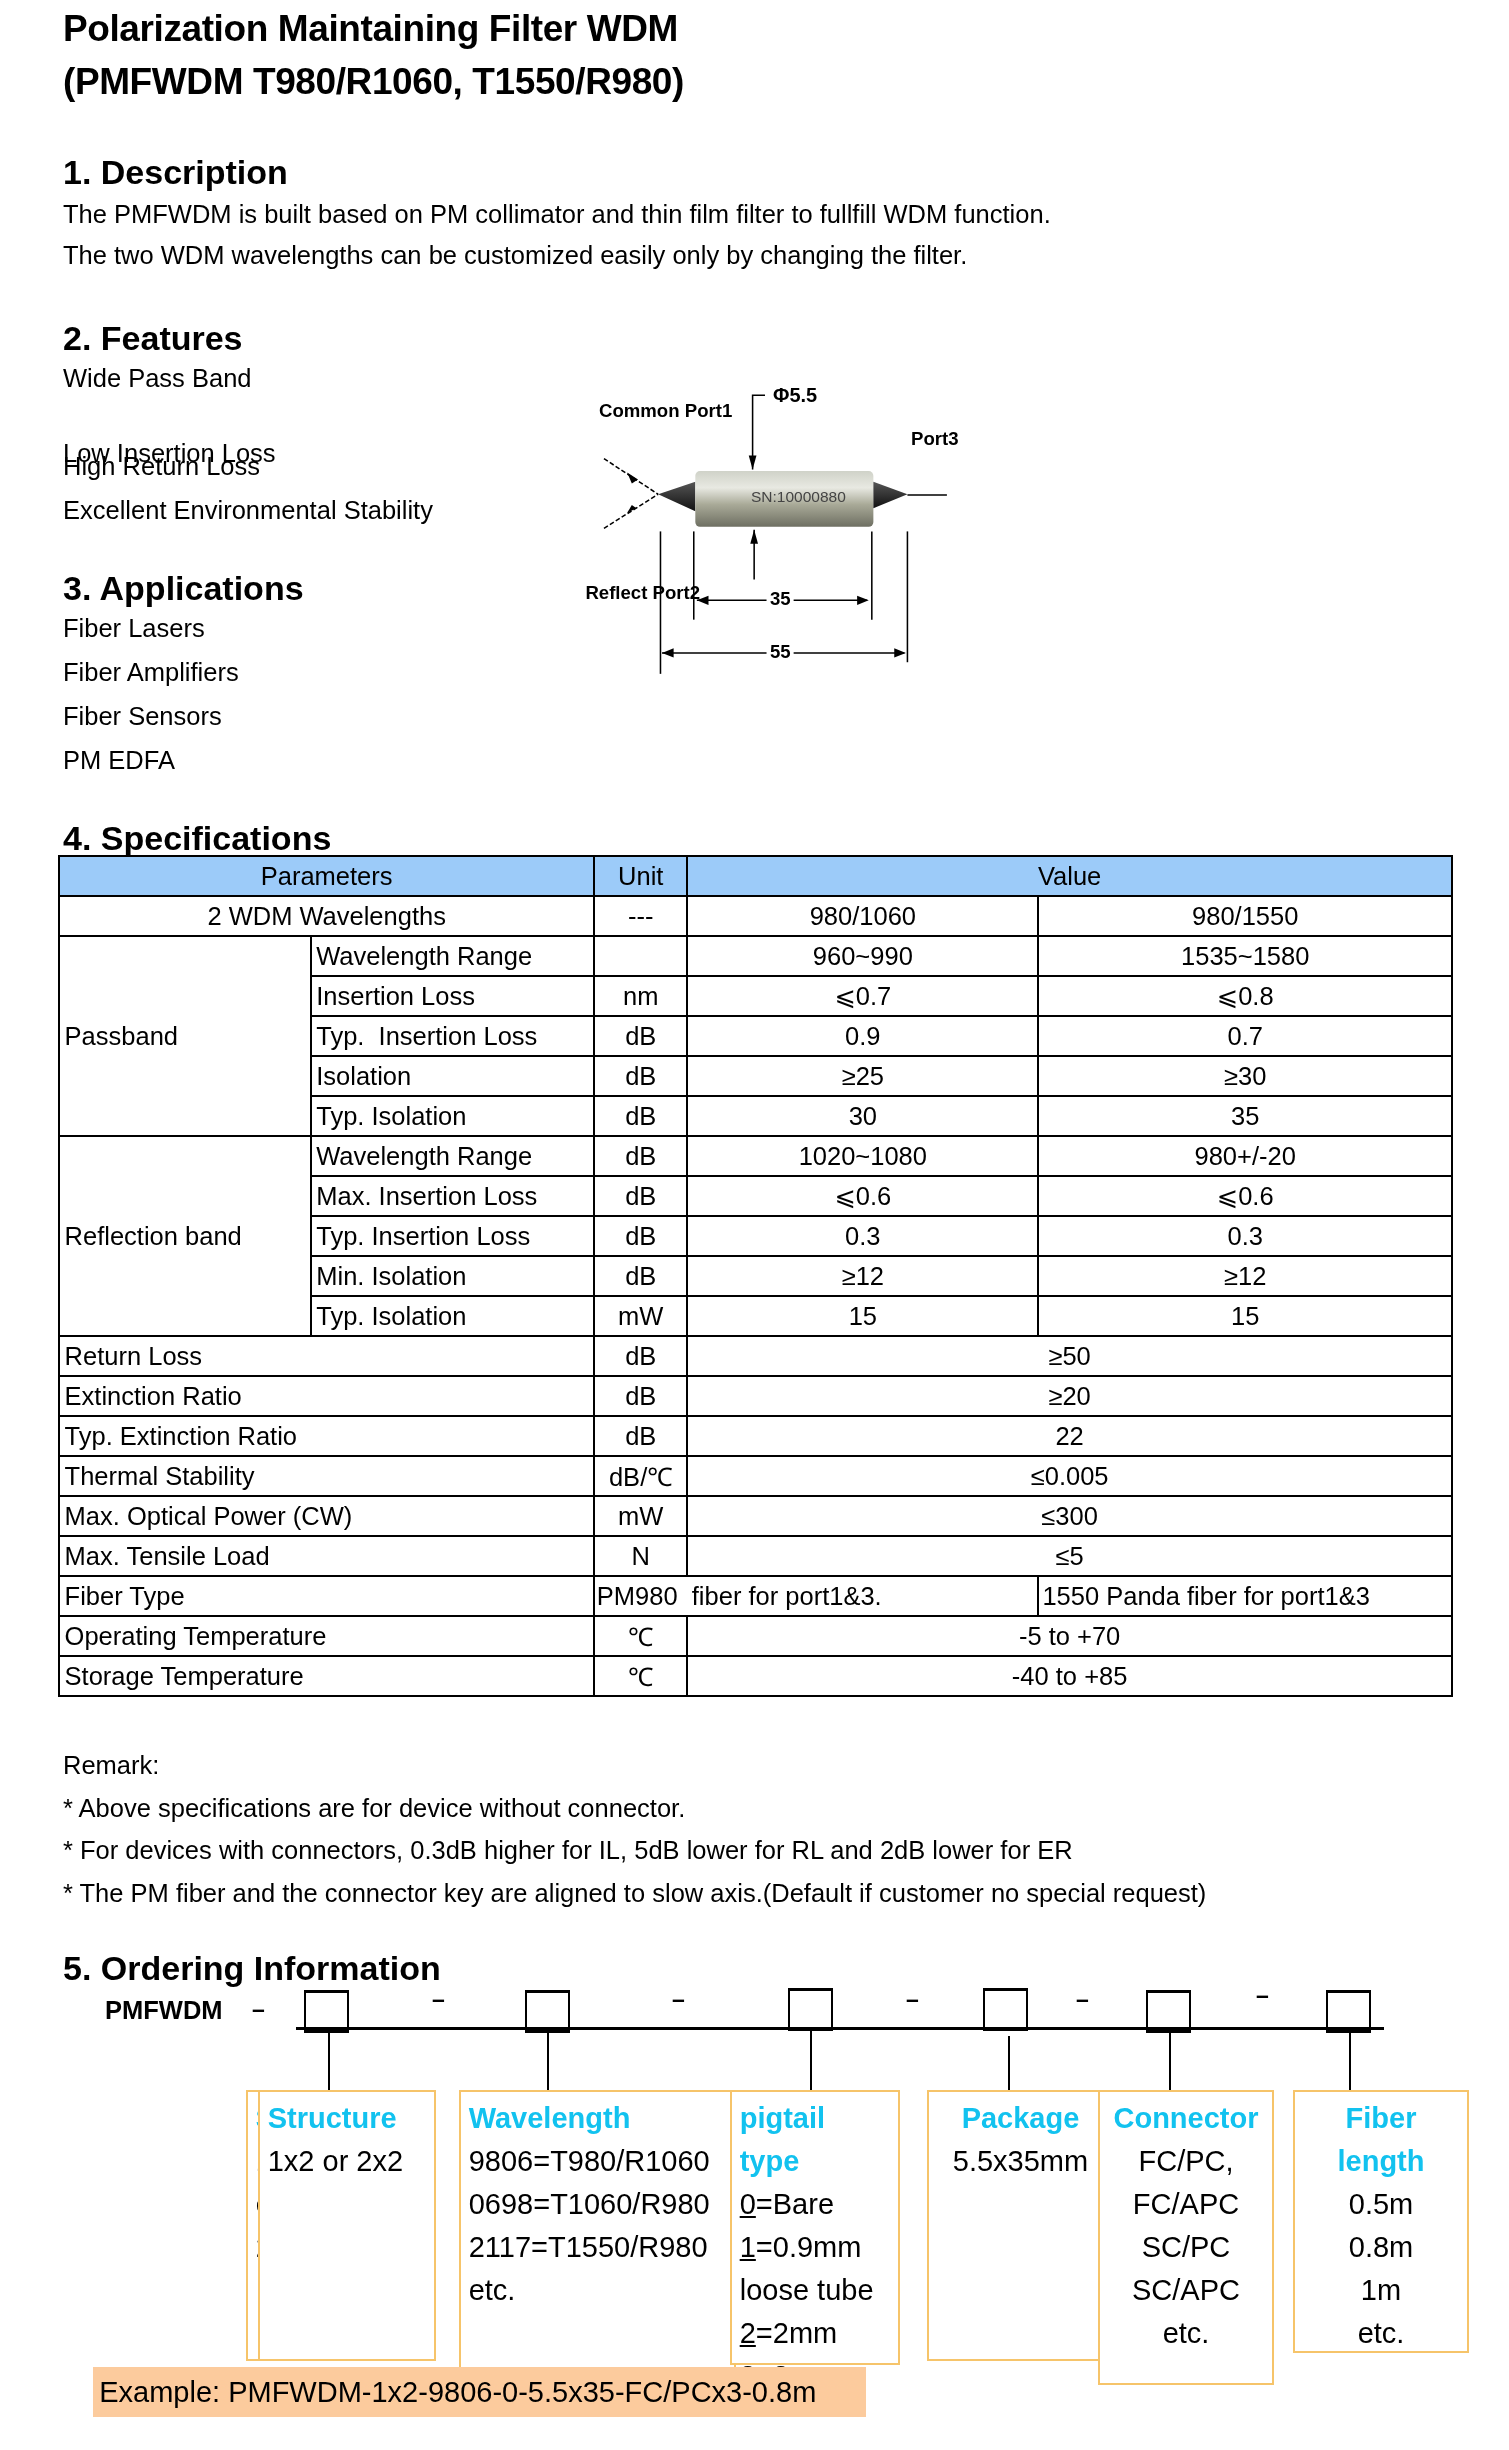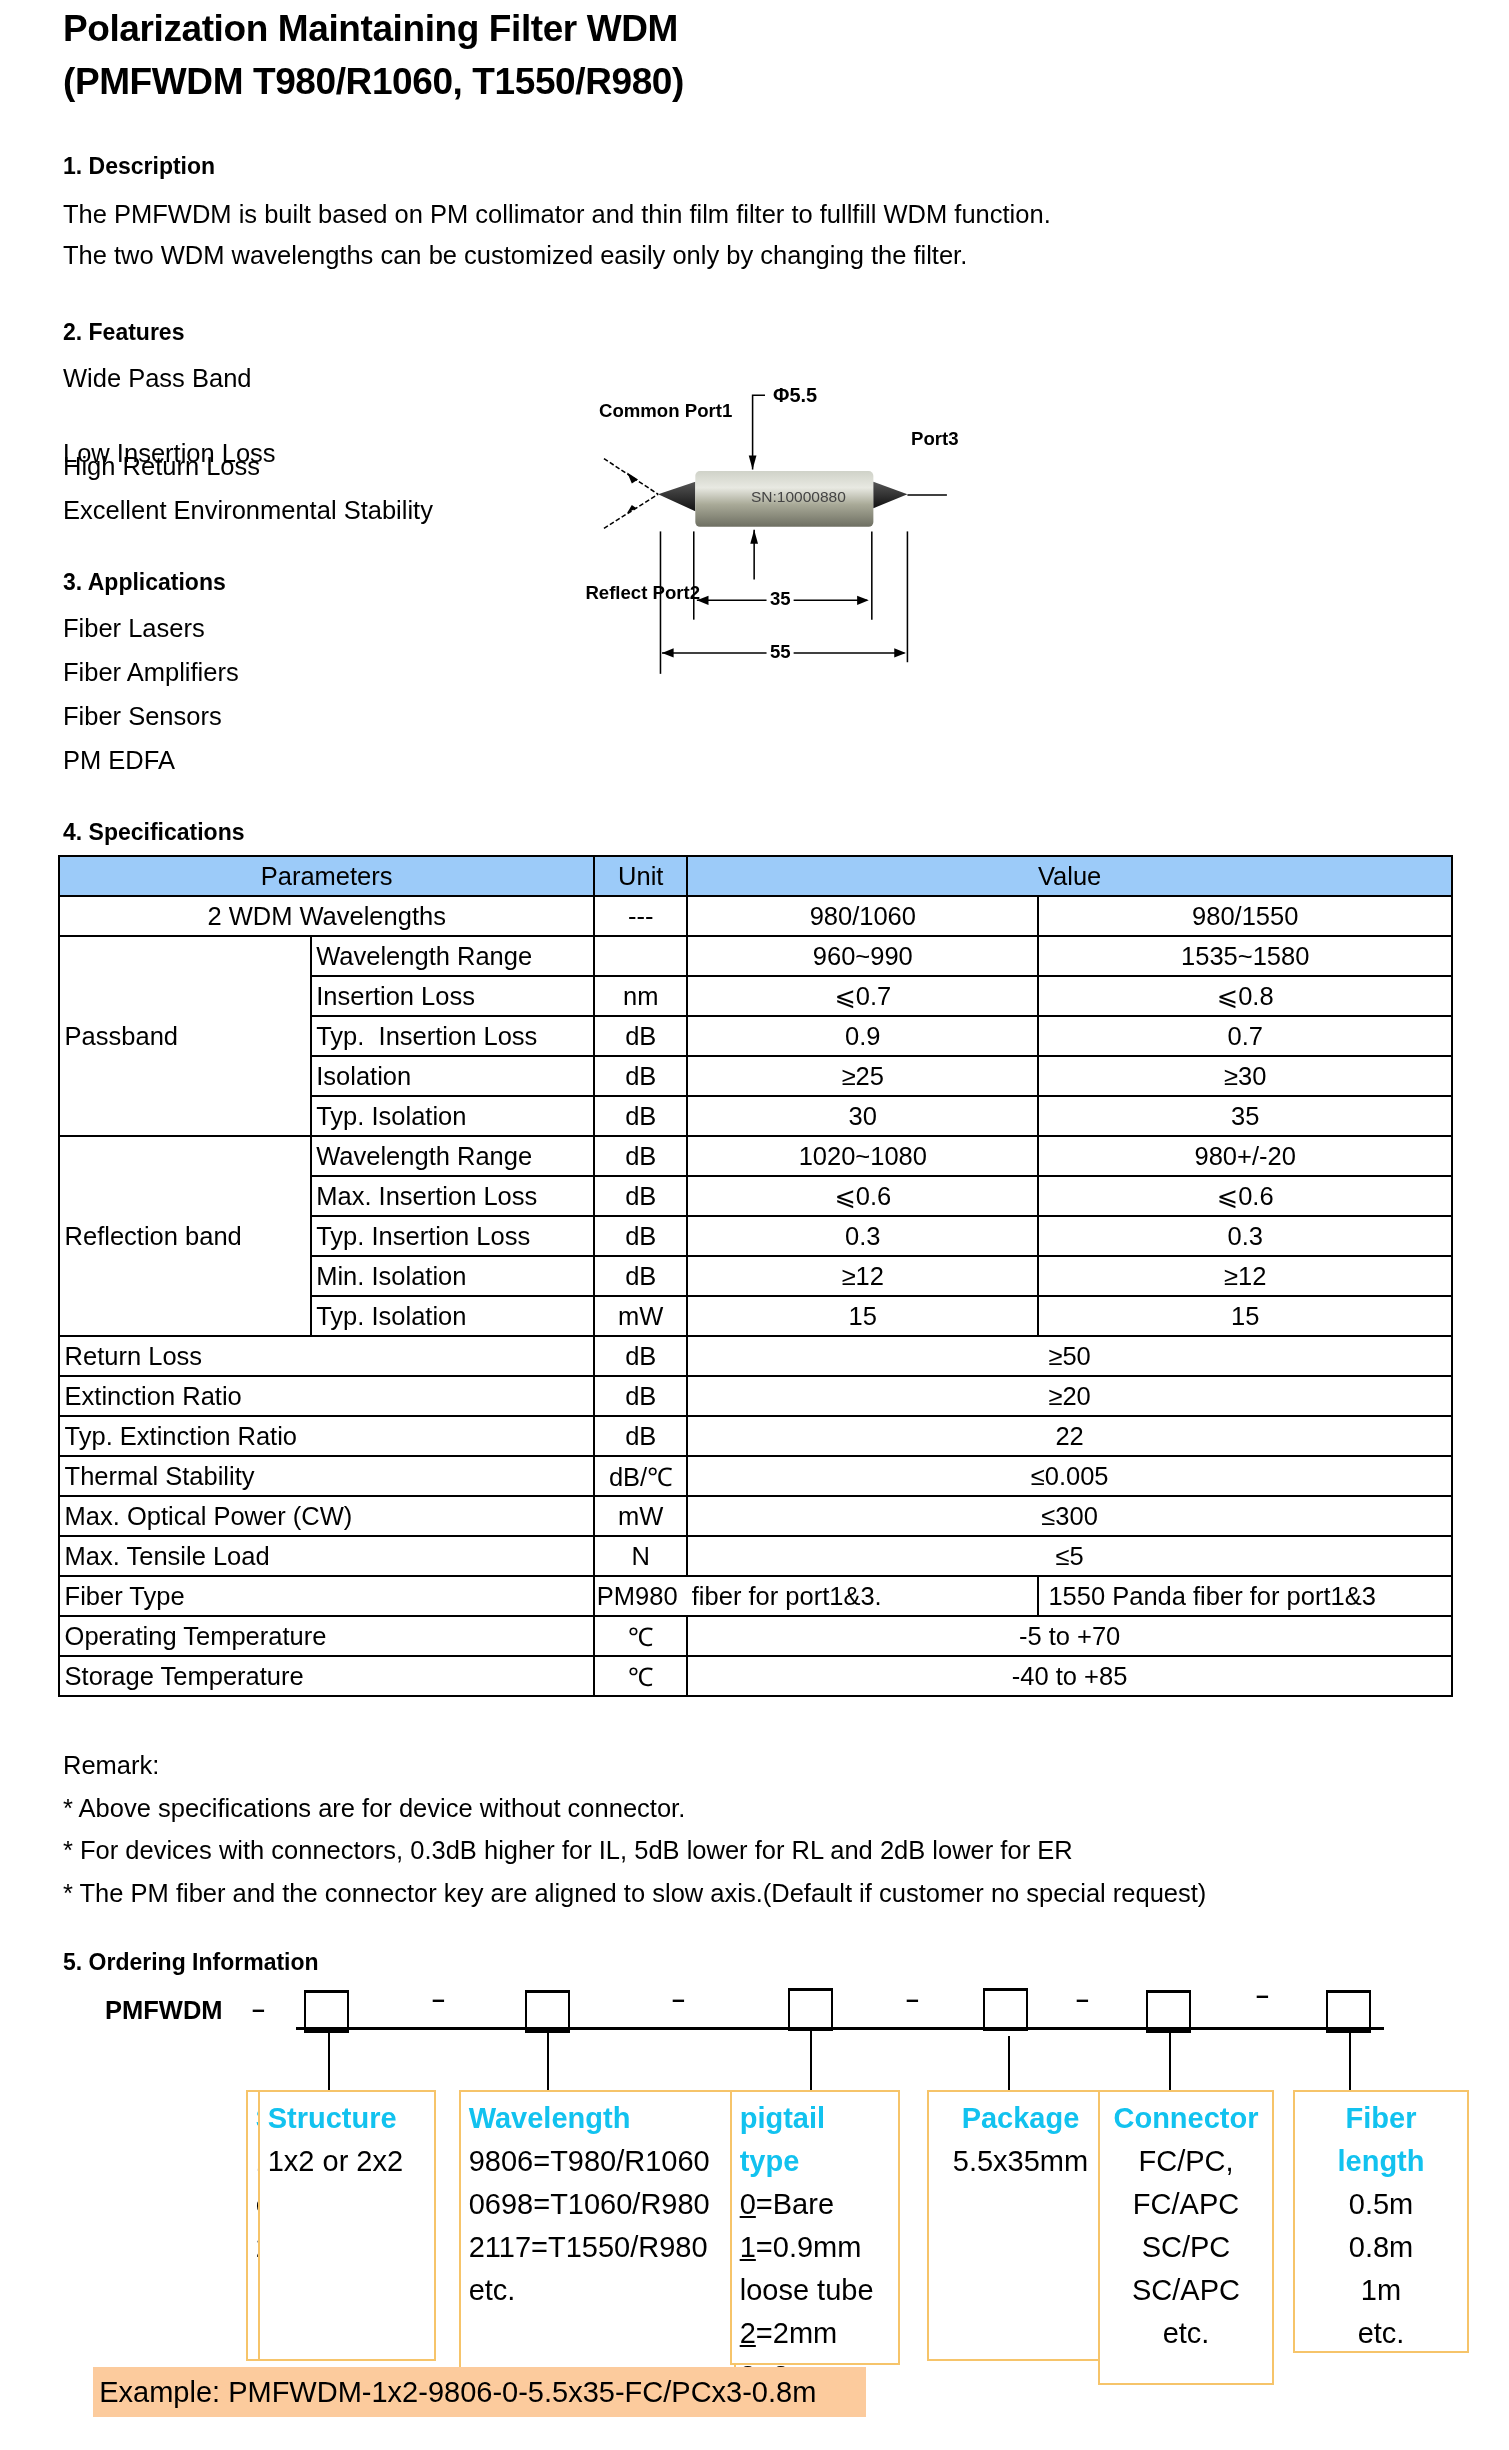--- a/index.html
+++ b/index.html
@@ -1,19 +1,19 @@
 <!DOCTYPE html>
 <html style="font-size:12.4px"><head>
 <meta charset="utf-8">
 <style>
   html,body{margin:0;padding:0;background:#fff;}
   body{width:1510px;height:2450px;position:relative;font-family:"Liberation Sans",sans-serif;color:#000;overflow:hidden;}
   .abs{position:absolute;}
   .title{left:63px;font-size:37px;font-weight:bold;line-height:46px;letter-spacing:-0.4px;}
-  .h2{left:63px;font-size:23px;font-weight:bold;}
+  .h2{left:63px;font-size:34px;font-weight:bold;}
   .p{left:63px;font-size:25.5px;}
   table.spec{position:absolute;left:58px;top:855px;width:1395px;border-collapse:collapse;font-size:25.5px;}
   table.spec td{border:2.3px solid #000;height:38px;padding:0 4.6px;white-space:nowrap;}
   table.spec tr.hdr td{background:#9ccbf9;text-align:center;}
   .c{text-align:center;}
   .remark{left:63px;font-size:25.5px;}
   .order-label{font-size:25.5px;font-weight:bold;}
   .slot{position:absolute;width:45px;height:43px;border:2.3px solid #000;border-top-width:3.9px;border-bottom-width:3.9px;box-sizing:border-box;}
   .dash{position:absolute;font-size:23px;font-weight:bold;}
   .vline{position:absolute;width:1.5px;background:#000;}
@@ -211,21 +211,21 @@
     <td colspan="2" class="c">≤300</td>
   </tr>
   <tr>
     <td colspan="2">Max. Tensile Load</td>
     <td class="c">N</td>
     <td colspan="2" class="c">≤5</td>
   </tr>
   <tr>
     <td colspan="2">Fiber Type</td>
     <td colspan="2" style="padding-left:1.5px;white-space:pre">PM980  fiber for port1&amp;3.</td>
-    <td style="padding-left:9px">1550 Panda fiber for port1&amp;3</td>
+    <td style="padding-left:3px">1550 Panda fiber for port1&amp;3</td>
   </tr>
   <tr>
     <td colspan="2">Operating Temperature</td>
     <td class="c">℃</td>
     <td colspan="2" class="c">-5 to +70</td>
   </tr>
   <tr>
     <td colspan="2">Storage Temperature</td>
     <td class="c">℃</td>
     <td colspan="2" class="c">-40 to +85</td>

